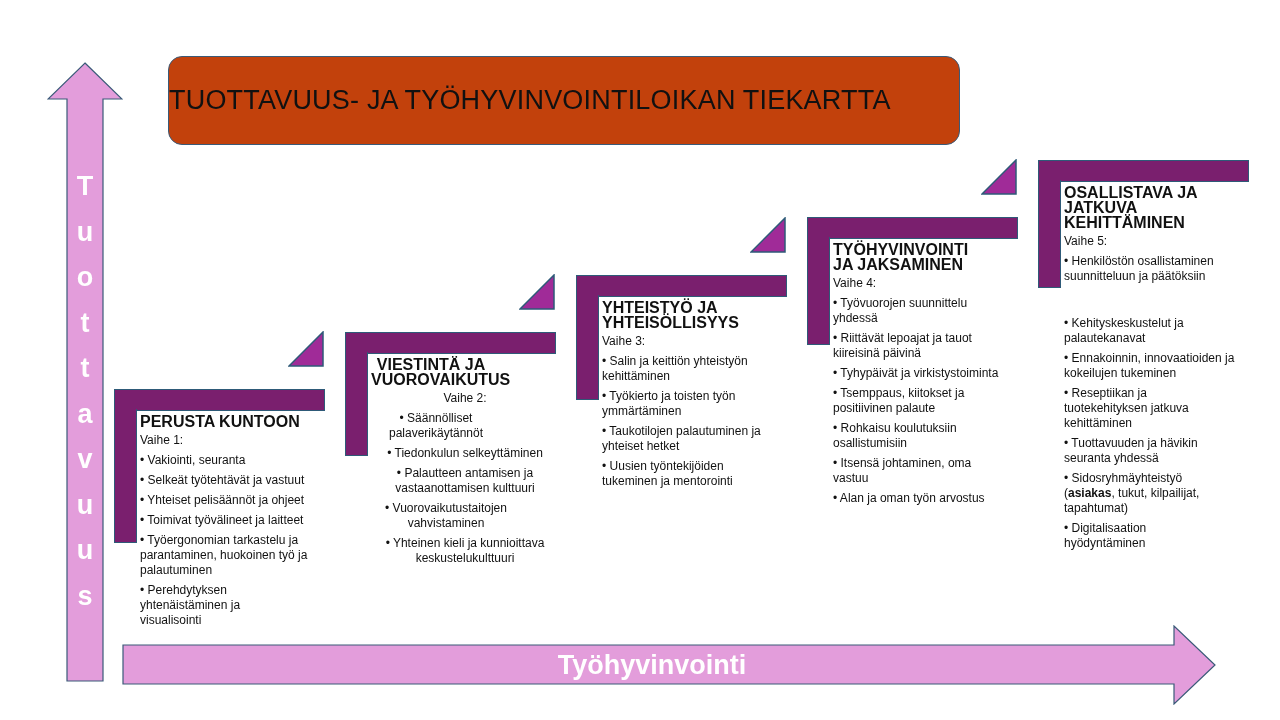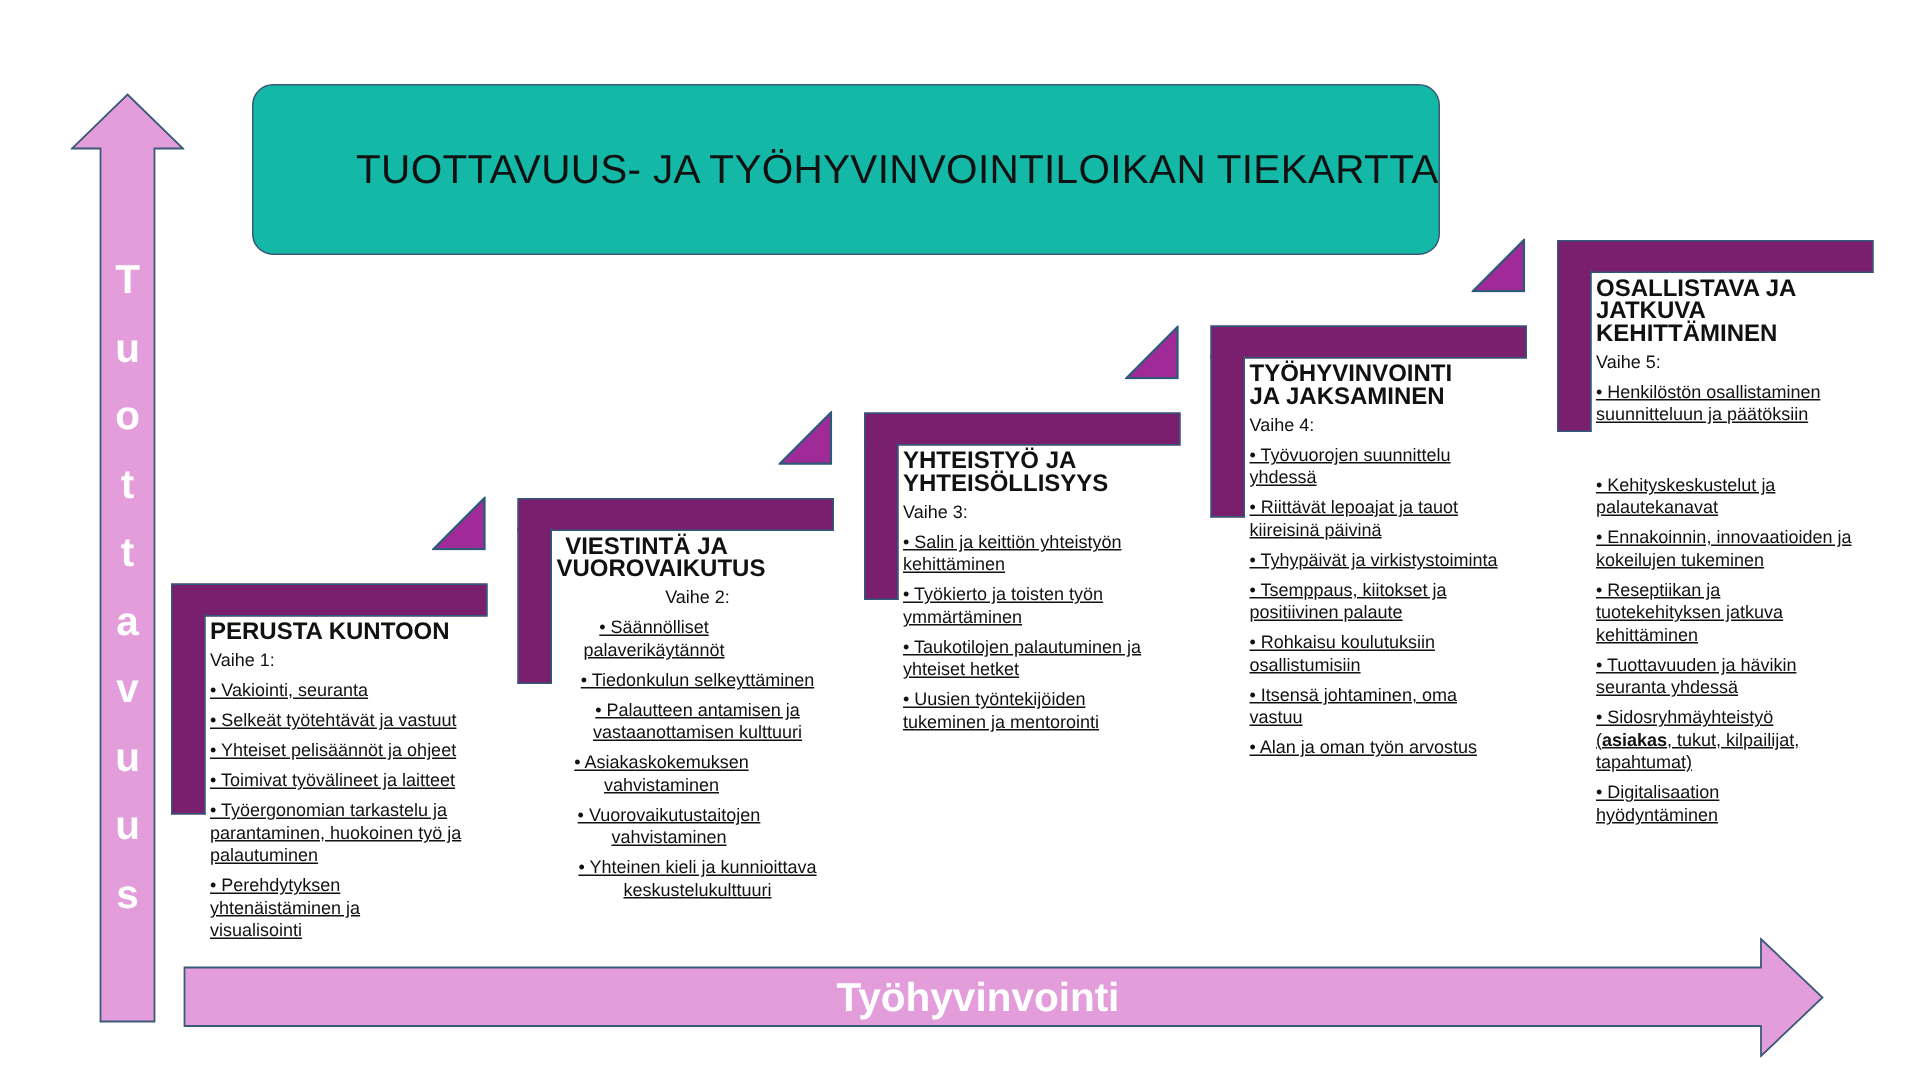--- a/index.html
+++ b/index.html
@@ -1,42 +1,42 @@
 <!DOCTYPE html>
 <html><head>
 <meta charset="utf-8">
 <style>
   html, body { margin:0; padding:0; }
   body { width:1280px; height:720px; position:relative; background:#ffffff; overflow:hidden;
          font-family:"Liberation Sans", sans-serif; color:#111; }
   .abs { position:absolute; }
 
   
-  .title-box { left:168px; top:56px; width:792px; height:114px; background:#14b8a6;
+  .title-box { left:168px; top:56px; width:792px; height:89px; background:#c2410c;
                border:1px solid #3a5a78; border-radius:14px; box-sizing:border-box;
-               display:flex; align-items:center; justify-content:flex-end; }
+               display:flex; align-items:center; justify-content:flex-start; }
   .title-text { font-size:27px; color:#111; letter-spacing:0.2px; }
 
   
   .v-arrow { left:47px; top:62px; width:76px; height:620px; }
   .v-label { left:66px; top:164px; width:38px; display:flex; flex-direction:column; align-items:center; }
   .v-letter { color:#fff; font-weight:bold; font-size:27px; line-height:45.5px; height:45.5px; }
 
   
   .h-arrow { left:122px; top:625px; width:1094px; height:80px; }
   .h-label { left:122px; top:645px; width:1060px; text-align:center; color:#fff; font-weight:bold; font-size:27px; line-height:40px; }
 
   
   .frame-top { background:#7a1f6e; border:1.5px solid #2e5a78; box-sizing:border-box; }
   .frame-left { background:#7a1f6e; border:1.5px solid #2e5a78; border-top:none; box-sizing:border-box; }
   .tri { width:36px; height:36px; }
   .step-text { font-size:12px; line-height:15px; color:#111; }
   .step-heading { font-weight:bold; font-size:16px; line-height:15px; margin-bottom:4px; }
   .step-phase { margin-bottom:5px; }
-  .step-item { margin-bottom:5px;text-decoration:underline; }
+  .step-item { margin-bottom:5px; }
   .step-item .b { font-weight:bold; }
 </style>
 </head>
 <body>
 
 <div class="abs title-box">
   <span class="title-text">TUOTTAVUUS- JA TYÖHYVINVOINTILOIKAN TIEKARTTA</span>
 </div>
 
 <svg class="abs v-arrow" viewBox="0 0 76 620">
@@ -80,21 +80,20 @@
   <polygon points="35,1 35,35 1,35" fill="#a02b98" stroke="#2e5a78" stroke-width="1.5"></polygon>
 </svg>
 <div class="abs frame-top" style="left:345px; top:332px; width:211px; height:22px;"></div>
 <div class="abs frame-left" style="left:345px; top:352px; width:23px; height:104px;"></div>
 <div class="abs step-text" style="left:371px; top:357px; width:188px;text-align:center;">
   <div class="step-heading" style="width:120px;">VIESTINTÄ JA VUOROVAIKUTUS</div>
   <div class="step-phase">Vaihe 2:</div>
   <div class="step-item" style="width:130px;">• Säännölliset palaverikäytännöt</div>
   <div class="step-item">• Tiedonkulun selkeyttäminen</div>
   <div class="step-item">• Palautteen antamisen ja vastaanottamisen kulttuuri</div>
-  <div class="step-item" style="width:140px;">• Asiakaskokemuksen vahvistaminen</div>
   <div class="step-item" style="width:150px;">• Vuorovaikutustaitojen vahvistaminen</div>
   <div class="step-item">• Yhteinen kieli ja kunnioittava keskustelukulttuuri</div>
 </div>
 
 <svg class="abs tri" style="left:750px; top:217px;" viewBox="0 0 36 36">
   <polygon points="35,1 35,35 1,35" fill="#a02b98" stroke="#2e5a78" stroke-width="1.5"></polygon>
 </svg>
 <div class="abs frame-top" style="left:576px; top:275px; width:211px; height:22px;"></div>
 <div class="abs frame-left" style="left:576px; top:295px; width:23px; height:105px;"></div>
 <div class="abs step-text" style="left:602px; top:300px; width:176px;">

